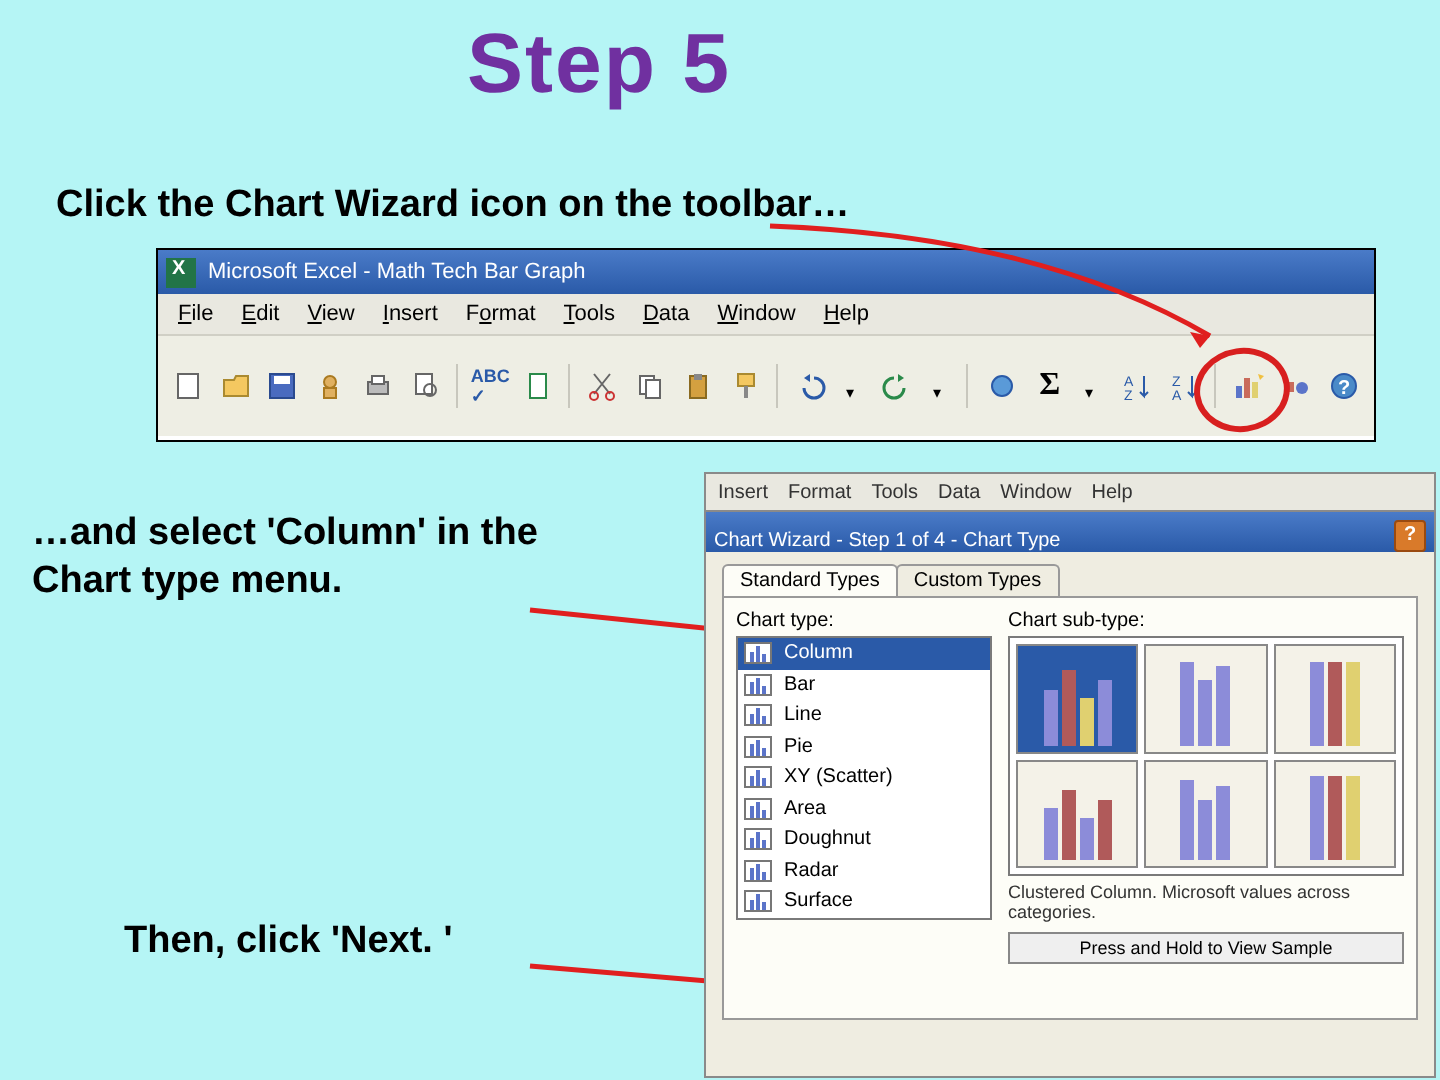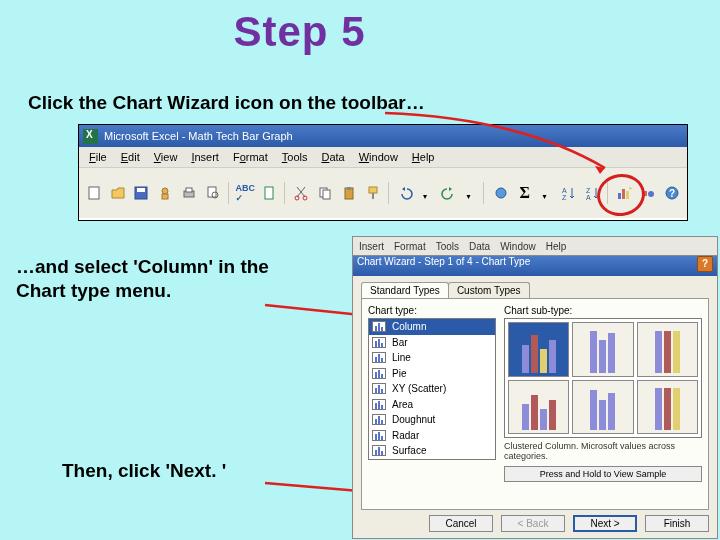--- a/index.html
+++ b/index.html
@@ -157,21 +157,21 @@
   .bg-menubar span{color:#333;}
   .wiz-frame{
     border:1px solid #8a8a8a;
     background:#efede1;
     height:282px;
     position:relative;
   }
   .wiz-title{
     height:20px;
     background:linear-gradient(#4a7bc8,#2a5aa8);
-    display:flex;align-items:flex-start;justify-content:space-between;
+    display:flex;align-items:flex-end;justify-content:space-between;
     padding:0 4px;
   }
   .wiz-title-text{color:#fff;font-size:10px;}
   .wiz-title-q{
     width:14px;height:14px;background:#d97a2a;border:1px solid #9a4a10;
     color:#fff;font-size:10px;font-weight:bold;text-align:center;line-height:13px;
     border-radius:2px;
   }
   .tabs{display:flex;gap:0;padding:6px 8px 0 8px;font-size:10px;}
   .tab{
@@ -529,20 +529,14 @@
                 <div class="bar c1" style="height:90%"></div>
                 <div class="bar c2" style="height:90%"></div>
                 <div class="bar c3" style="height:90%"></div>
               </div>
           </div>
           <div class="sub-desc">Clustered Column. Microsoft values across categories.</div>
           <div class="hold-btn">Press and Hold to View Sample</div>
         </div>
       </div>
     </div>
-    <div class="btn-row">
-      <div class="btn">Cancel</div>
-      <div class="btn disabled">&lt; Back</div>
-      <div class="btn default">Next &gt;</div>
-      <div class="btn">Finish</div>
-    </div>
   </div>
 </div>
 
 </body></html>

